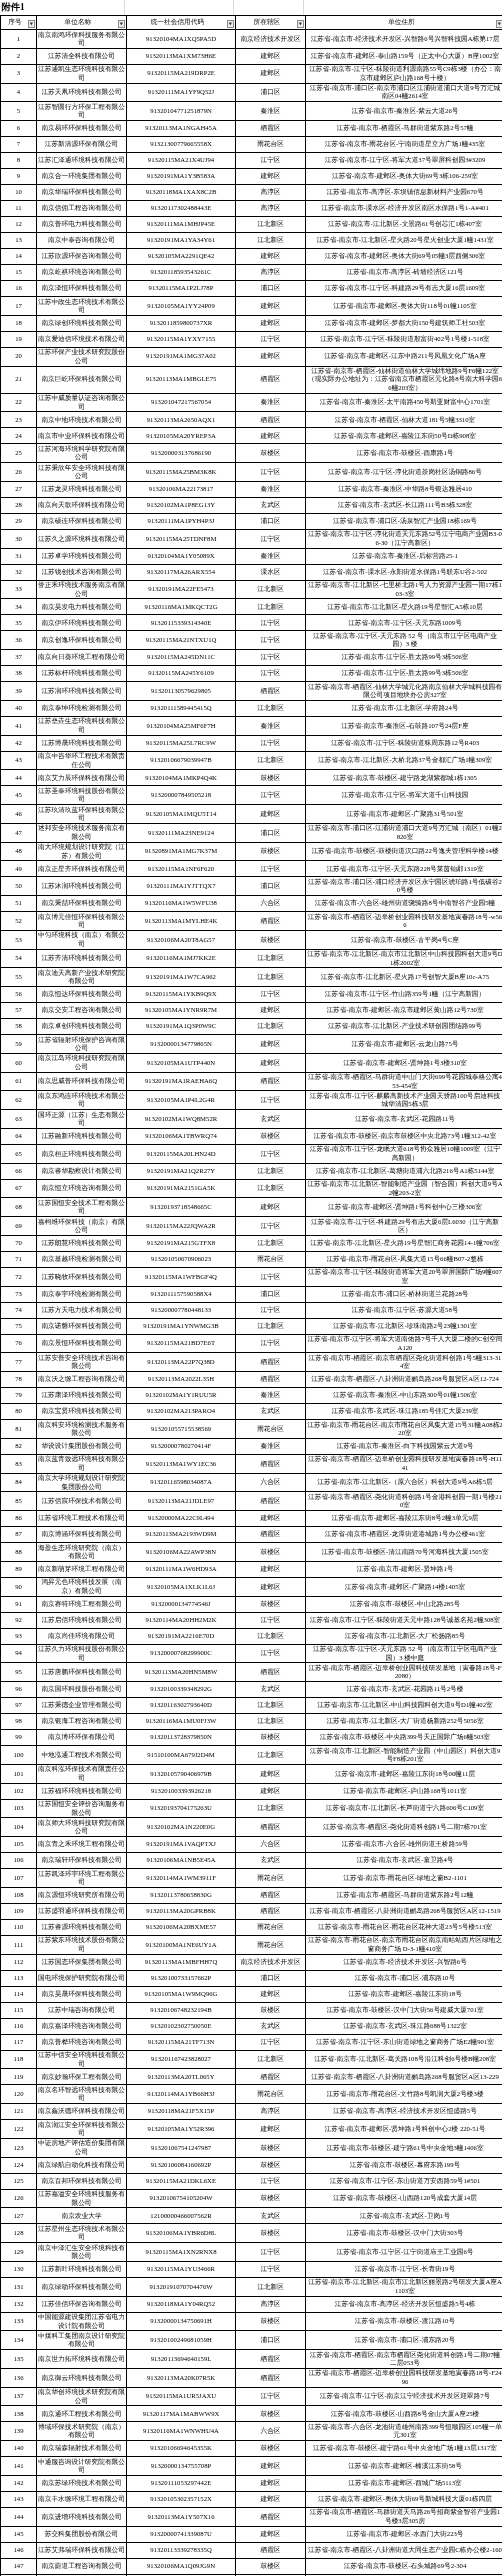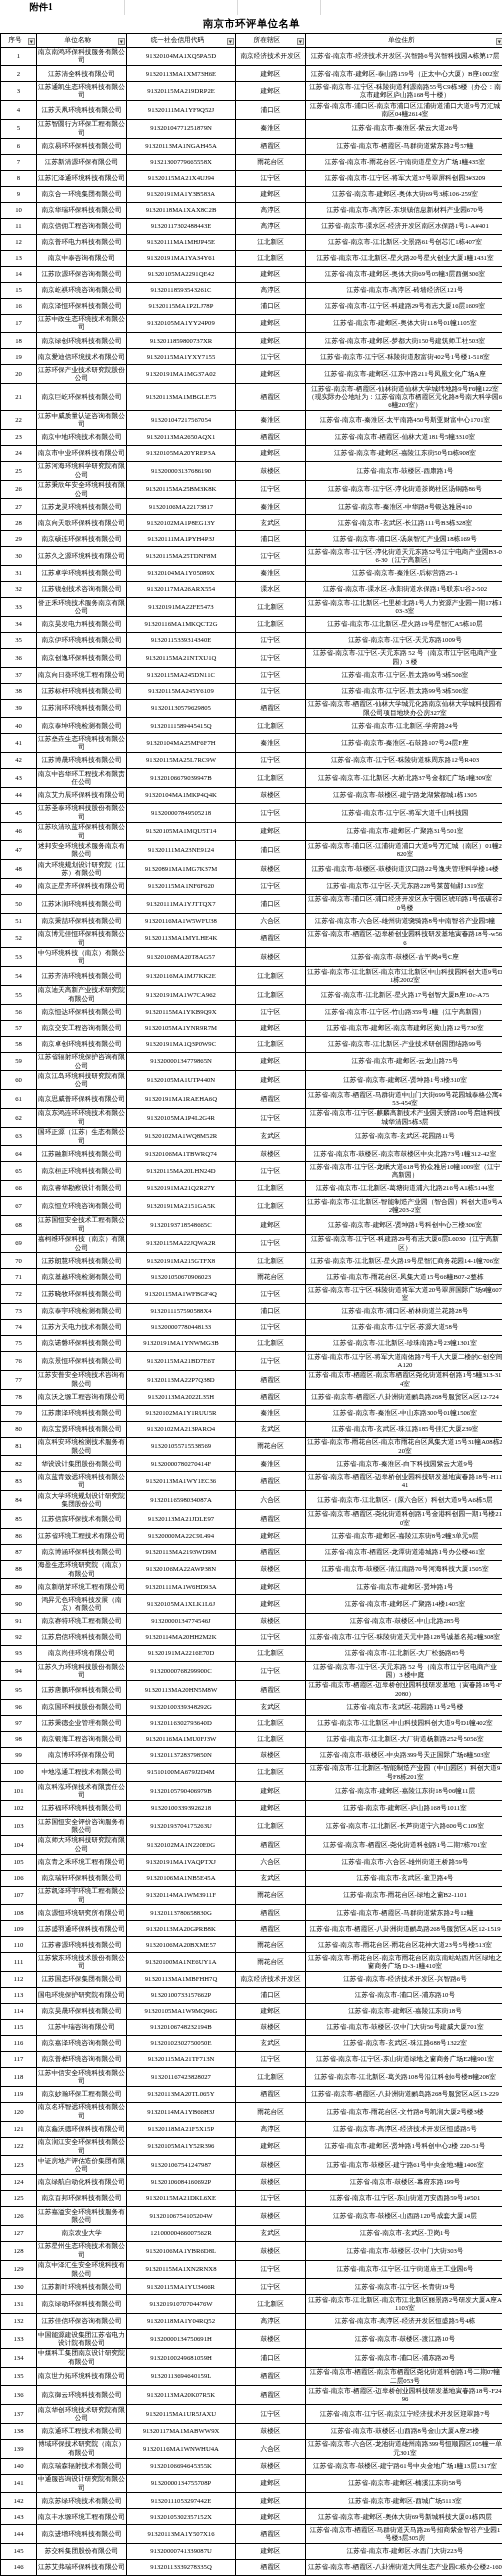--- a/index.html
+++ b/index.html
@@ -1,20 +1,20 @@
 <!DOCTYPE html>
 <html style="font-size:8.2px"><head>
 <meta charset="utf-8">
 <style>
   html,body{margin:0;padding:0;background:#ffffff;}
   .sheet{width:503px;height:2906px;position:relative;background:#fff;overflow:hidden;
          font-family:"Liberation Serif","DejaVu Serif",serif;color:#000;}
   
   .toprow{display:flex;height:15px;align-items:flex-start;}
-  .toprow .gcell{height:100%;border-right:0.5px solid #d9d9d9;box-sizing:border-box;margin-left:28px;}
+  .toprow .gcell{height:100%;border-right:0.5px solid #d9d9d9;box-sizing:border-box;}
   .gc1{width:125px;} .gc2{width:109px;} .gc3{width:70px;} .gc4{width:199px;border-right:none;}
   .attach{font-weight:bold;font-size:9.3px;padding:1.5px 0 0 1.5px;line-height:1.2;}
   
   .titlerow{height:17.5px;display:flex;align-items:center;justify-content:center;
             font-size:10.3px;font-weight:bold;letter-spacing:0.5px;}
   
   table{width:503px;border-collapse:collapse;table-layout:fixed;}
   th,td{border:0.5px solid #000;text-align:center;vertical-align:middle;
         padding:0.5px 1px;font-size:6.7px;line-height:1.25;word-break:break-all;}
   th{height:12px;font-weight:normal;position:relative;padding-right:8.2px;background:#fff;}
@@ -30,21 +30,20 @@
 
 <div class="sheet">
 
   <div class="toprow">
     <div class="gcell gc1 attach">附件1</div>
     <div class="gcell gc2"></div>
     <div class="gcell gc3"></div>
     <div class="gcell gc4"></div>
   </div>
 
-  <div class="titlerow">南京市环评单位名单</div>
 
   <table>
     <colgroup>
       <col style="width:36px">
         <col style="width:90px">
         <col style="width:109px">
       <col style="width:70px">
         <col style="width:199px">
     </colgroup>
     <thead>

